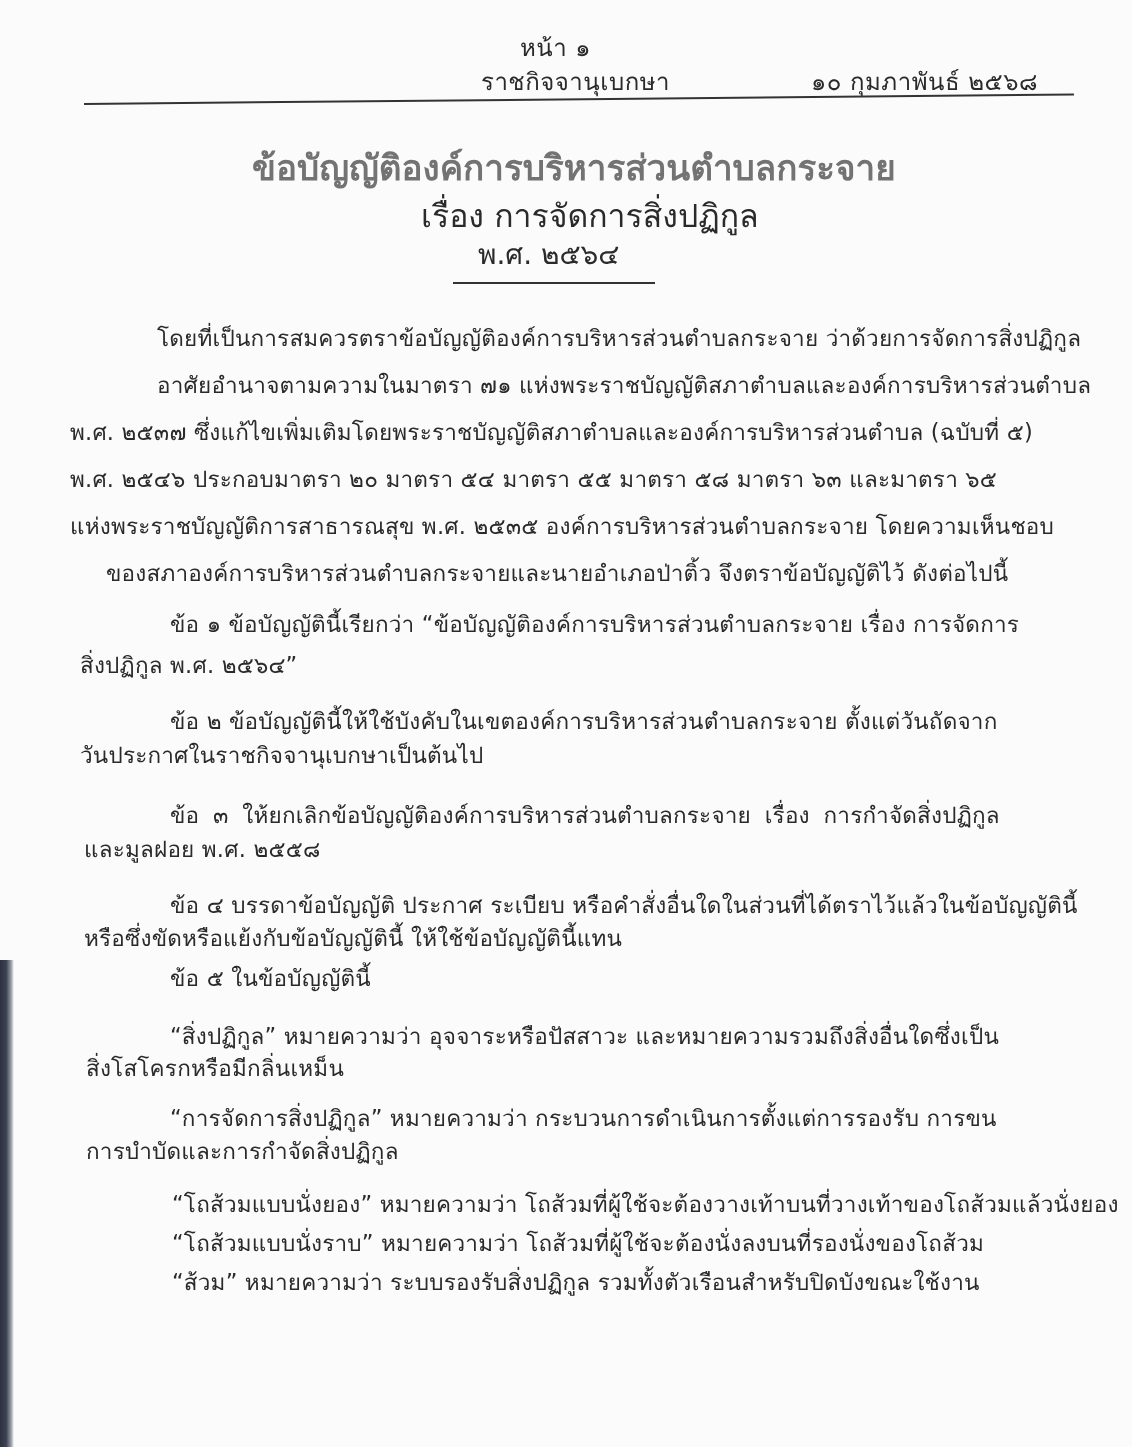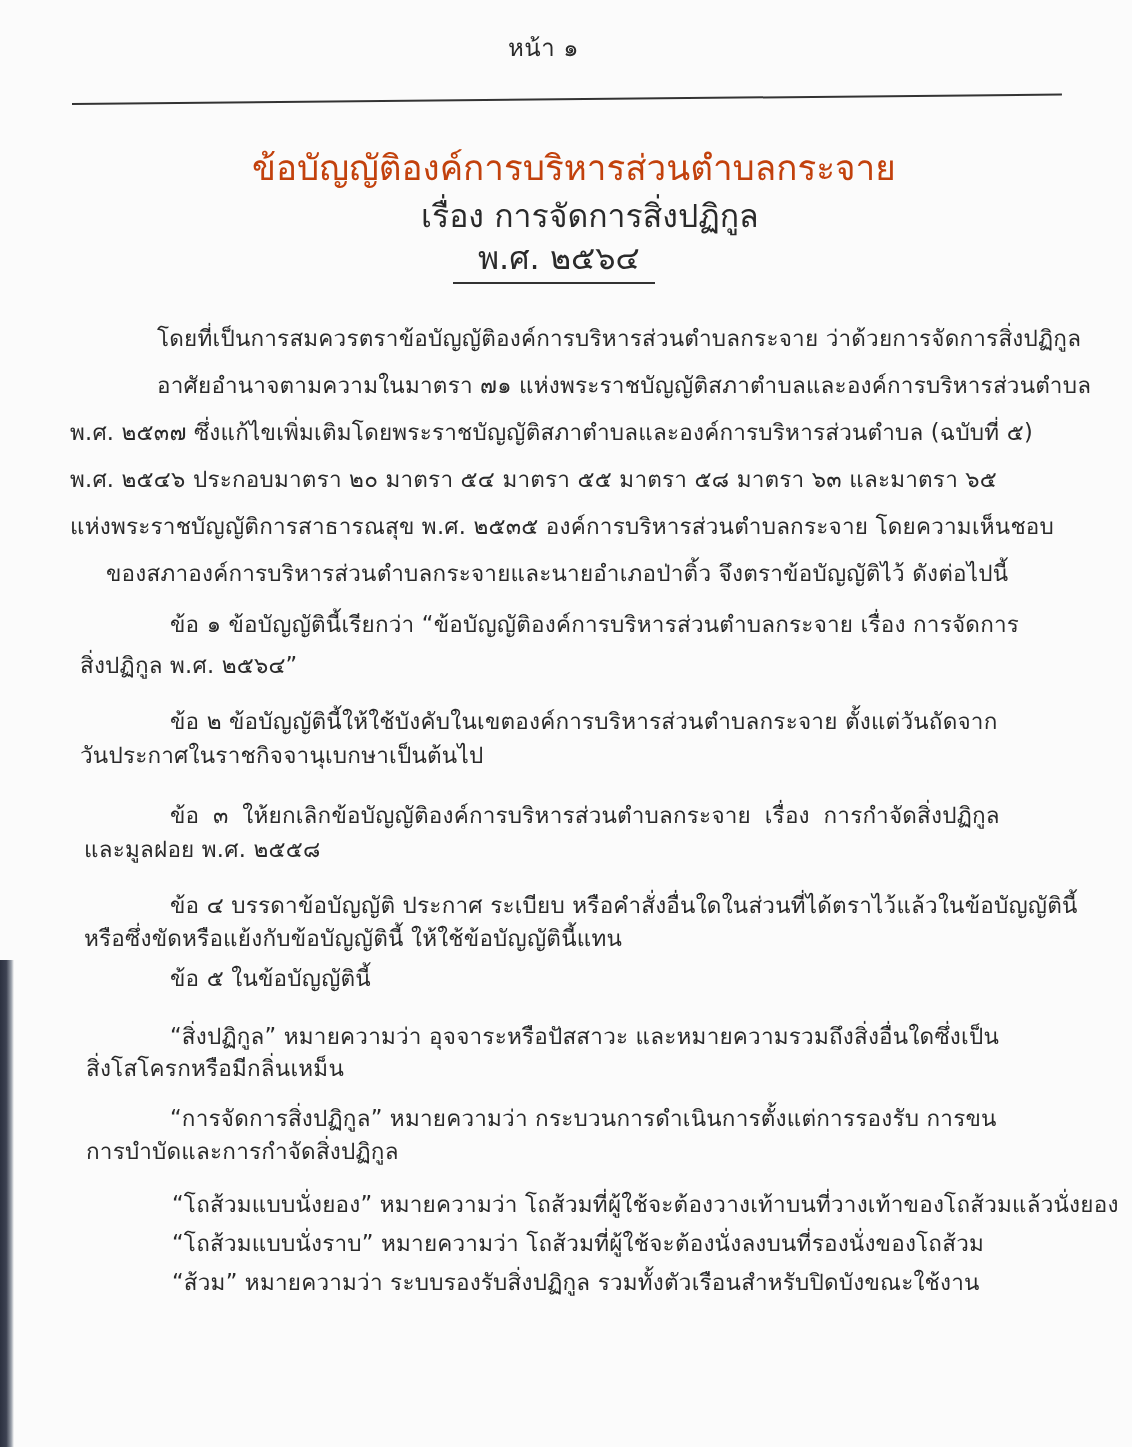--- a/index.html
+++ b/index.html
@@ -11,46 +11,48 @@
     position: relative;
   }
   .page-edge {
     position: absolute; left: 0; top: 0; bottom: 0; width: 14px;
     background: linear-gradient(to right, #2c3140 0%, #3d4252 45%, #9aa0aa 80%, #fbfbfb 100%);
   }
   .page-edge-top {
     position: absolute; left: 0; top: 0; height: 960px; width: 14px;
     background: linear-gradient(to right, #fbfbfb, #fbfbfb);
   }
-  .gazette-header { position: absolute; left: 4px; top: 0; width: 1107px; height: 120px; }
+  .gazette-header { position: absolute; left: 16px; top: 0; width: 1107px; height: 120px; }
   .hdr { position: absolute; font-size: 24px; letter-spacing: 0.5px; white-space: nowrap; }
   .hdr-page { left: 504px; top: 28px; }
   .hdr-vol { left: 68px; top: 64px; }
   .hdr-name { left: 465px; top: 62px; }
   .hdr-date { left: 795px; top: 62px; }
   .hdr-rule {
     position: absolute; left: 68px; top: 103px; width: 990px; height: 2px;
     background: #333; transform: rotate(-0.55deg); transform-origin: left center;
   }
   .title-block { position: absolute; left: 0; top: 140px; width: 1132px; text-align: center; }
-  .title { position: absolute; left: 252px; top: 0; font-size: 35px; white-space: nowrap; color: #c2410c; }
+  .title { position: absolute; left: 252px; top: 0; font-size: 35px; white-space: nowrap; color: #737373; font-weight: bold; }
   .subtitle { position: absolute; left: 421px; top: 50px; font-size: 32px; white-space: nowrap; }
-  .year { position: absolute; left: 478px; top: 92px; font-size: 32px; white-space: nowrap; }
+  .year { position: absolute; left: 478px; top: 92px; font-size: 28px; white-space: nowrap; }
   .title-rule { position: absolute; left: 453px; top: 142px; width: 202px; height: 2px; background: #333; }
 
   .line { position: absolute; font-size: 22.5px; white-space: nowrap; letter-spacing: 0.2px; }
 </style>
 </head>
 <body>
 
 <div class="page-edge"></div>
 <div class="page-edge-top"></div>
 
 <div class="gazette-header">
   <div class="hdr hdr-page">หน้า   ๑</div>
+  <div class="hdr hdr-name">ราชกิจจานุเบกษา</div>
+  <div class="hdr hdr-date">๑๐  กุมภาพันธ์  ๒๕๖๘</div>
   <div class="hdr-rule"></div>
 </div>
 
 <div class="title-block">
   <div class="title">ข้อบัญญัติองค์การบริหารส่วนตำบลกระจาย</div>
   <div class="subtitle">เรื่อง  การจัดการสิ่งปฏิกูล</div>
   <div class="year">พ.ศ.  ๒๕๖๔</div>
   <div class="title-rule"></div>
 </div>
 

